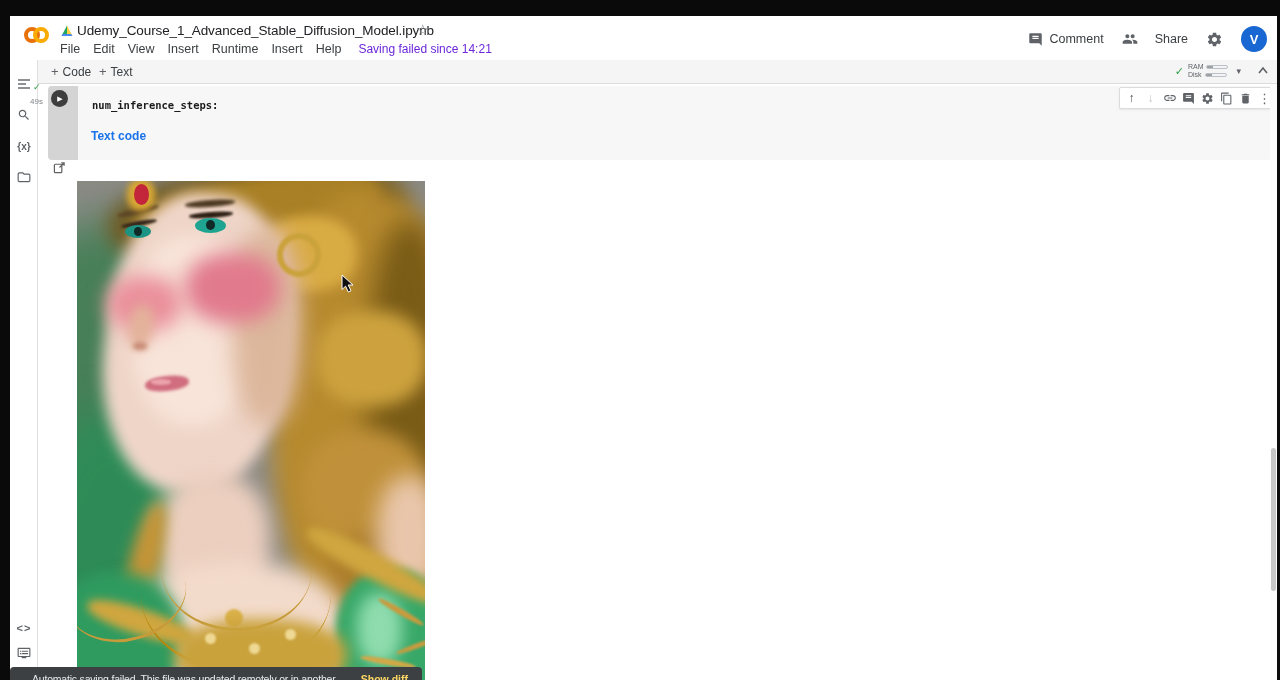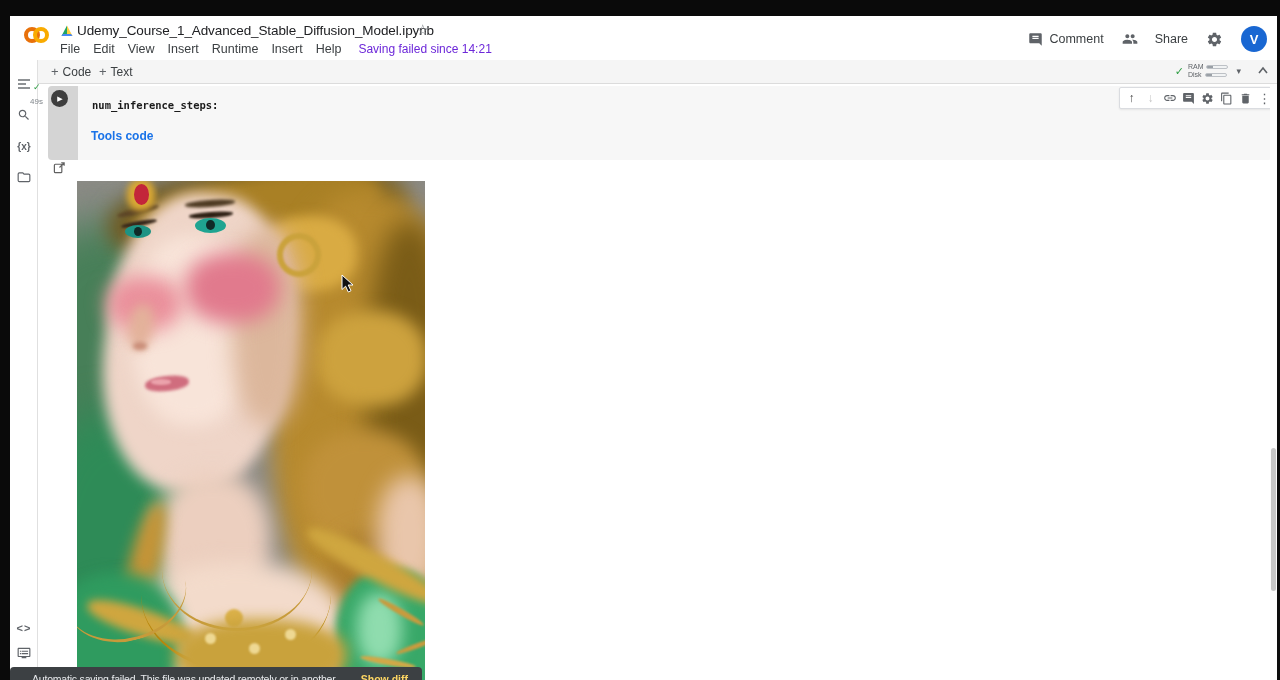--- a/index.html
+++ b/index.html
@@ -205,21 +205,21 @@
     </div>
   </div>
 
   <div class="abs" style="left:23px; top:66px; font-size:9px; color:#2e9e44;">✓</div>
   <div class="abs" style="left:20px; top:81px; font-size:8px; color:#80868b;">49s</div>
 
   <div id="cell">
     <div id="cell-gutter"></div>
     <div id="run-btn">▶</div>
     <div class="abs" id="form-label" style="left:44px; top:13px;">num_inference_steps:</div>
-    <div class="abs" id="show-code" style="left:43px; top:43px;">Tools code</div>
+    <div class="abs" id="show-code" style="left:43px; top:43px;">Text code</div>
   </div>
 
   <div id="cell-toolbar">
     <span class="ct-ic" style="color:#454545;">↑</span>
     <span class="ct-ic" style="color:#c4c4c4;">↓</span>
     <span class="ct-ic">
       <svg width="14" height="14" viewBox="0 0 24 24" fill="#5f6368">
           <path d="M3.9 12c0-1.71 1.39-3.1 3.1-3.1h4V7H7c-2.76 0-5 2.24-5 5s2.24 5 5 5h4v-1.9H7c-1.71 0-3.1-1.39-3.1-3.1zM8 13h8v-2H8v2zm9-6h-4v1.9h4c1.71 0 3.1 1.39 3.1 3.1s-1.39 3.1-3.1 3.1h-4V17h4c2.76 0 5-2.24 5-5s-2.24-5-5-5z"></path>
         </svg>
     </span>

